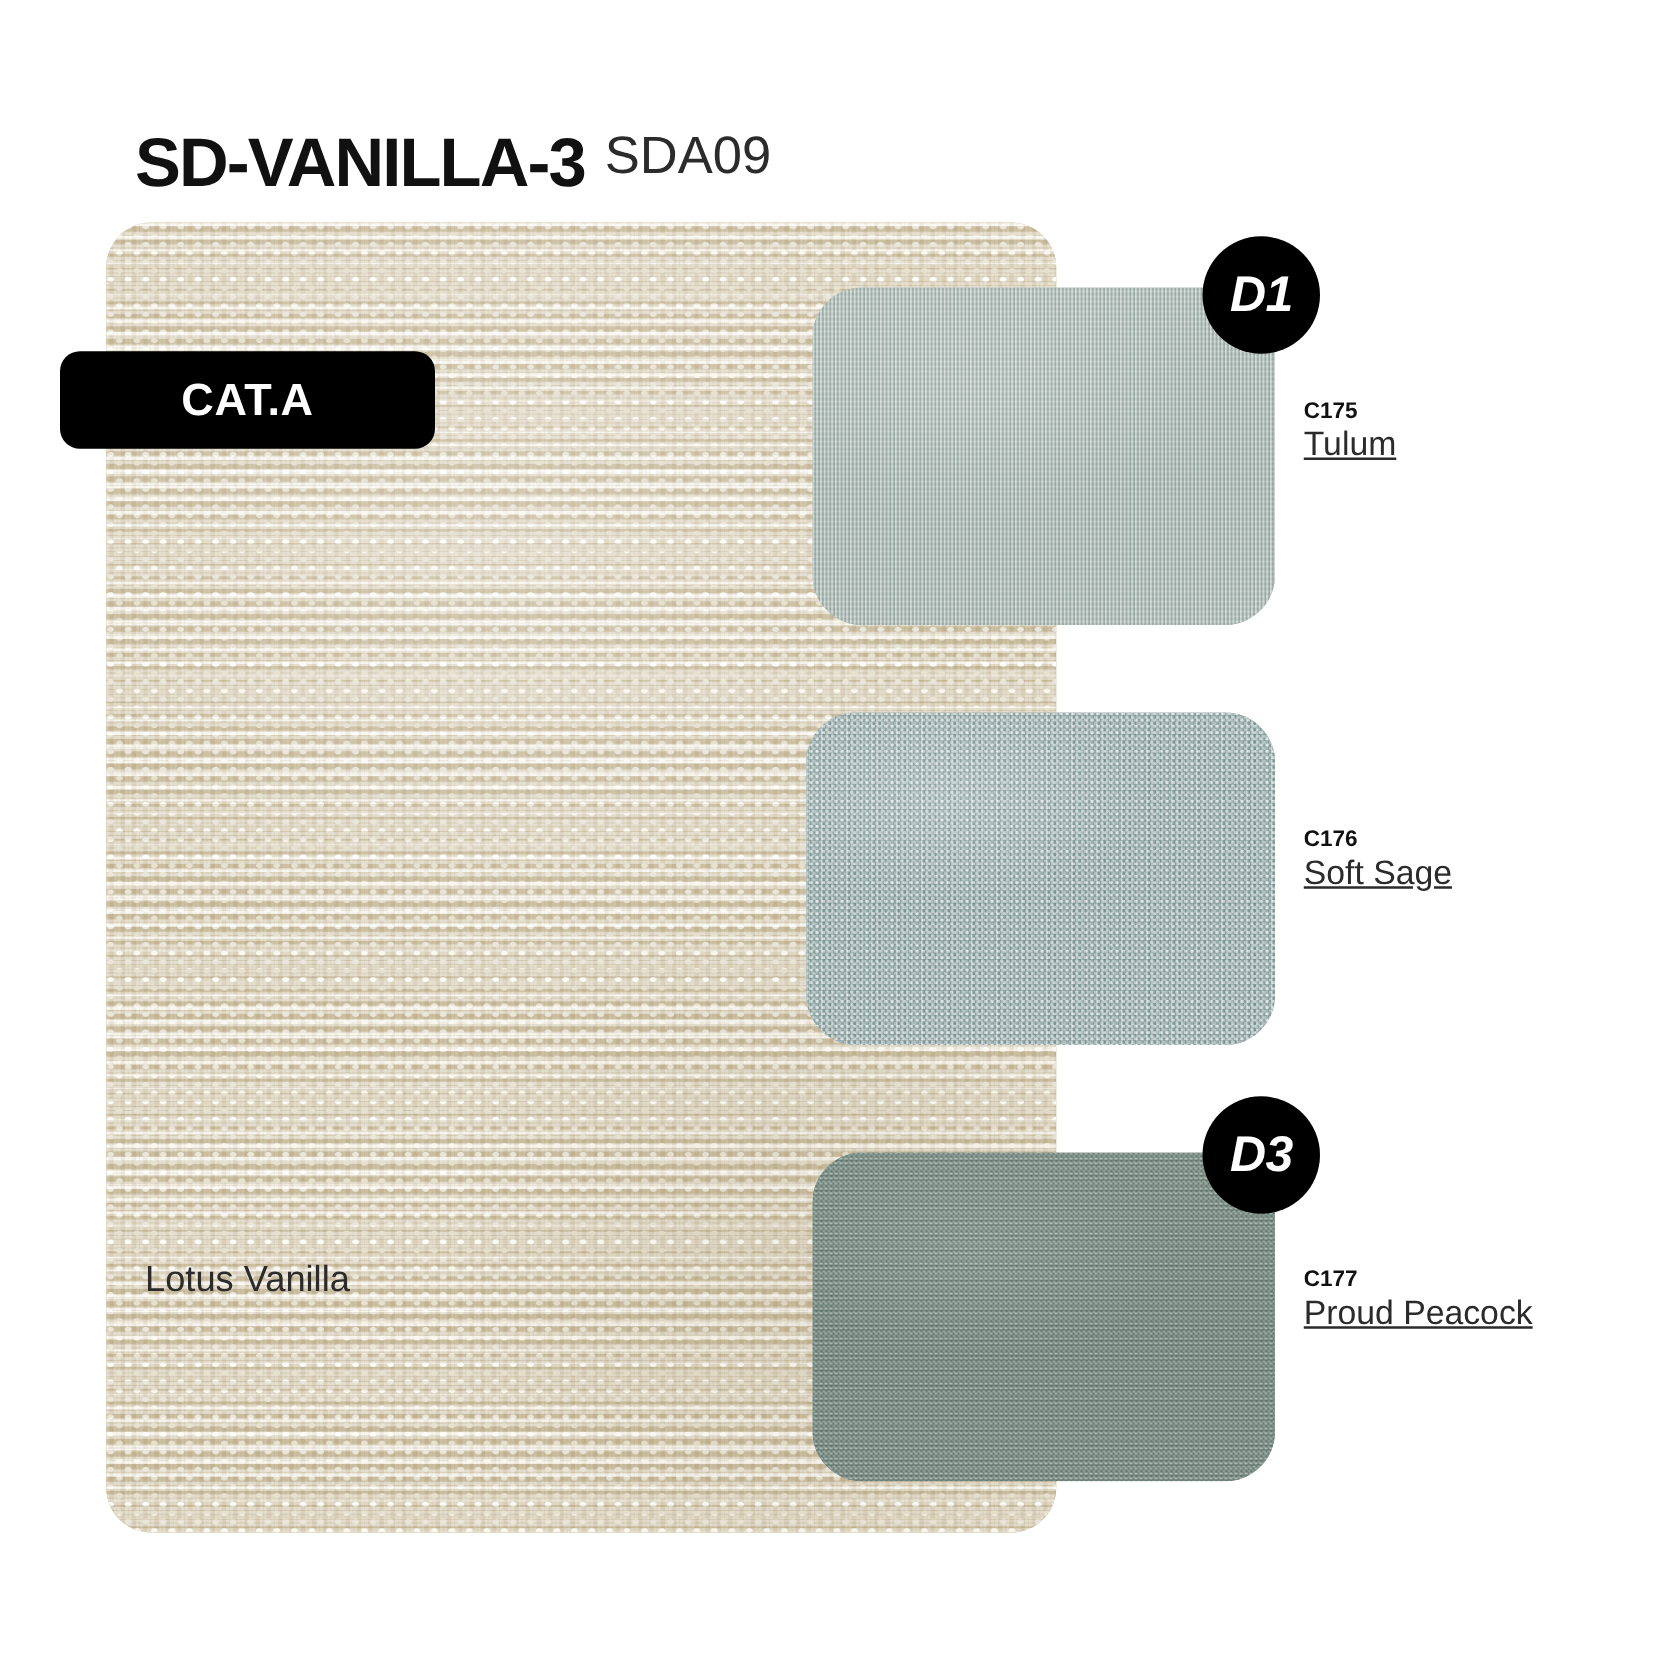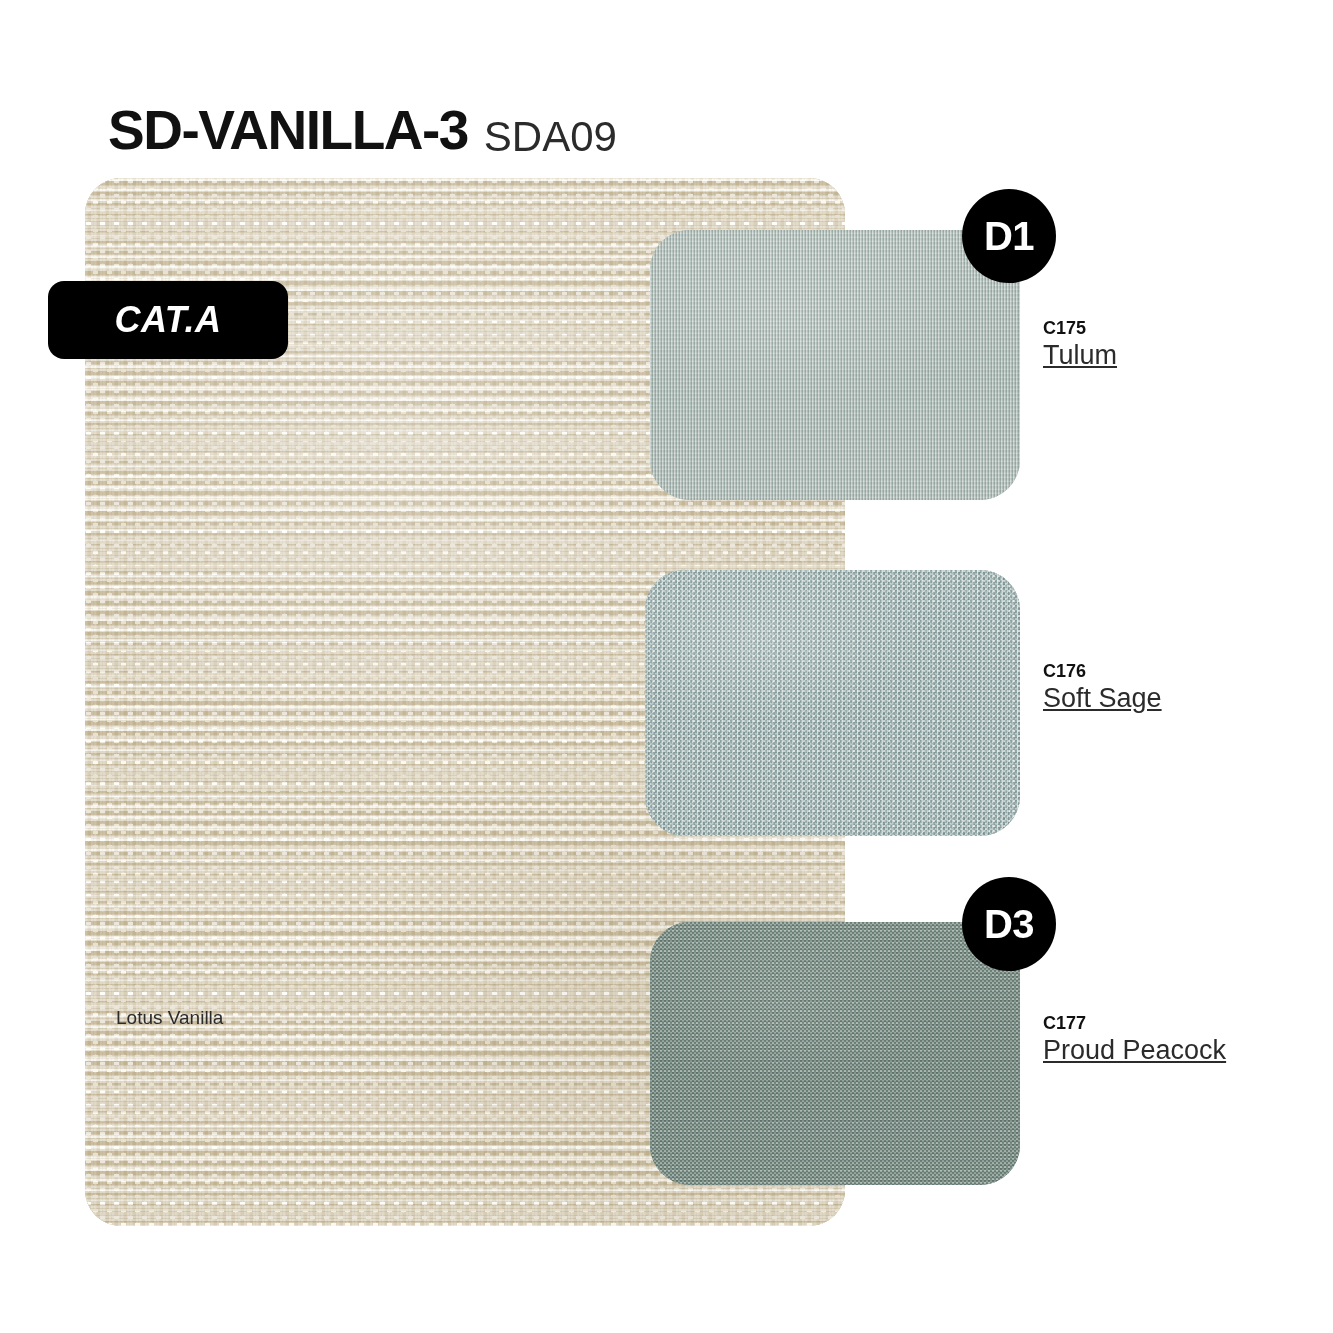--- a/index.html
+++ b/index.html
@@ -20,21 +20,21 @@
     overflow: hidden;
   }
 
   
   .header {
     position: absolute;
     left: 108px;
     top: 103px;
     white-space: nowrap;
     display: flex;
-    align-items: flex-end;
+    align-items: flex-start;
     gap: 16px;
   }
   .header .code {
     font-size: 55px;
     font-weight: bold;
     letter-spacing: -1.5px;
     color: #111111;
     line-height: 1;
   }
   .header .subcode {
@@ -94,28 +94,27 @@
       radial-gradient(ellipse 70% 50% at 40% 25%, rgba(255,255,255,0.30), rgba(255,255,255,0) 70%),
       radial-gradient(ellipse 60% 40% at 75% 80%, rgba(160,143,108,0.18), rgba(160,143,108,0) 70%);
     mix-blend-mode: normal;
   }
 
   
   .cat-badge {
     position: absolute;
     left: 48px;
     top: 281px;
-    width: 240px;
+    width: 300px;
     height: 78px;
     background: #000000;
     border-radius: 16px;
     display: flex;
     align-items: center;
     justify-content: center;
-    font-style: italic;
   }
   .cat-badge .label {
     color: #ffffff;
     font-size: 36px;
     font-weight: bold;
     letter-spacing: 0.5px;
   }
 
   
   .seat-caption {
@@ -132,21 +131,21 @@
     line-height: 1.0;
   }
   .seat-caption .code {
     margin-top: 44px;
     font-size: 25px;
     font-weight: bold;
     color: #111111;
     line-height: 1.15;
   }
   .seat-caption .name {
-    font-size: 19px;
+    font-size: 29px;
     font-weight: 400;
     color: #2b2b2b;
     line-height: 1.25;
   }
 
   
   .swatch {
     position: absolute;
     border-radius: 40px;
     overflow: hidden;
@@ -229,20 +228,21 @@
   
   .dot-badge {
     position: absolute;
     width: 94px;
     height: 94px;
     border-radius: 50%;
     background: #000000;
     display: flex;
     align-items: center;
     justify-content: center;
+    font-style: italic;
   }
   .dot-badge .label {
     color: #ffffff;
     font-size: 40px;
     font-weight: bold;
     letter-spacing: -0.5px;
     line-height: 1;
   }
 
   

